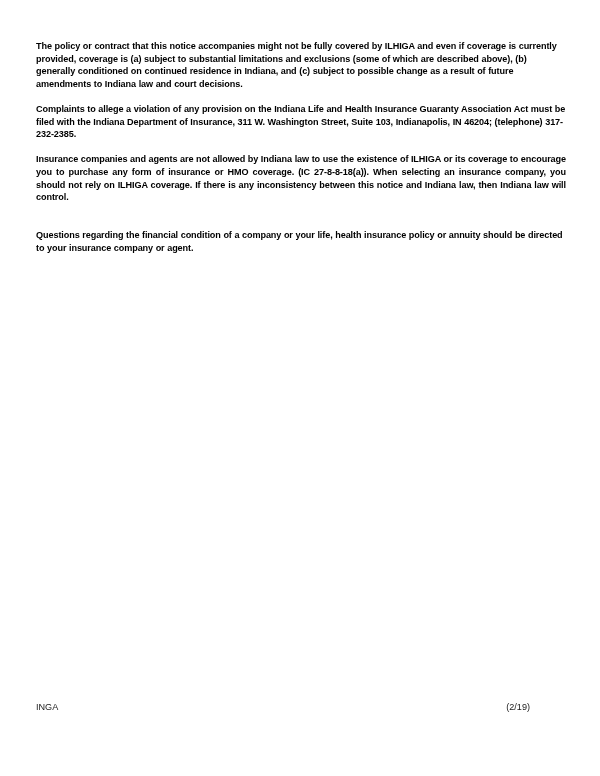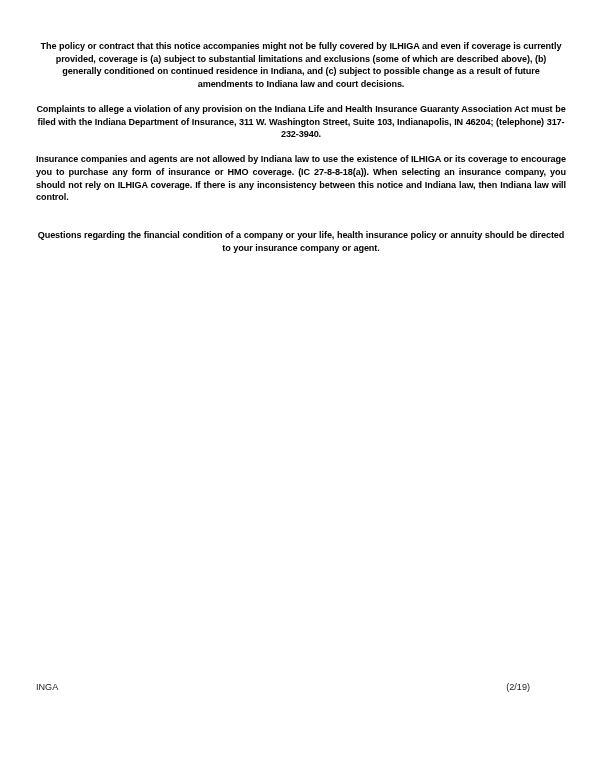--- a/index.html
+++ b/index.html
@@ -31,21 +31,21 @@
     top: 40px;
     width: 530px;
   }
 
   .para {
     font-size: 9.1px;
     line-height: 12.6px;
     font-weight: bold;
     letter-spacing: -0.01em;
     margin: 0 0 12.6px 0;
-    text-align: center;
+    text-align: left;
     word-spacing: 0.02em;
   }
 
   .para.justify {
     text-align: justify;
     text-justify: inter-word;
   }
 
   
   .para.justify::after {
@@ -69,32 +69,33 @@
     align-items: baseline;
     font-size: 9.1px;
     line-height: 13px;
     font-weight: normal;
     color: #1a1a1a;
   }
 
   .footer-left,
   .footer-right {
     white-space: nowrap;
+    margin-top: 20px;
   }
 </style>
 </head>
 <body>
 
 <div class="page">
 
   <div class="content">
 
     <p class="para">The policy or contract that this notice accompanies might not be fully covered by ILHIGA and even if coverage is currently provided, coverage is (a) subject to substantial limitations and exclusions (some of which are described above), (b) generally conditioned on continued residence in Indiana, and (c) subject to possible change as a result of future amendments to Indiana law and court decisions.</p>
 
-    <p class="para">Complaints to allege a violation of any provision on the Indiana Life and Health Insurance Guaranty Association Act must be filed with the Indiana Department of Insurance, 311 W. Washington Street, Suite 103, Indianapolis, IN 46204; (telephone) 317-232-3940.</p>
+    <p class="para">Complaints to allege a violation of any provision on the Indiana Life and Health Insurance Guaranty Association Act must be filed with the Indiana Department of Insurance, 311 W. Washington Street, Suite 103, Indianapolis, IN 46204; (telephone) 317-232-2385.</p>
 
     <p class="para justify">Insurance companies and agents are not allowed by Indiana law to use the existence of ILHIGA or its coverage to encourage you to purchase any form of insurance or HMO coverage.  (IC 27-8-8-18(a)).  When selecting an insurance company, you should not rely on ILHIGA coverage.  If there is any inconsistency between this notice and Indiana law, then Indiana law will control.</p>
 
     <p class="para">Questions regarding the financial condition of a company or your life, health insurance policy or annuity should be directed to your insurance company or agent.</p>
 
   </div>
 
   <div class="footer">
     <span class="footer-left">INGA</span>
     <span class="footer-right">(2/19)</span>

